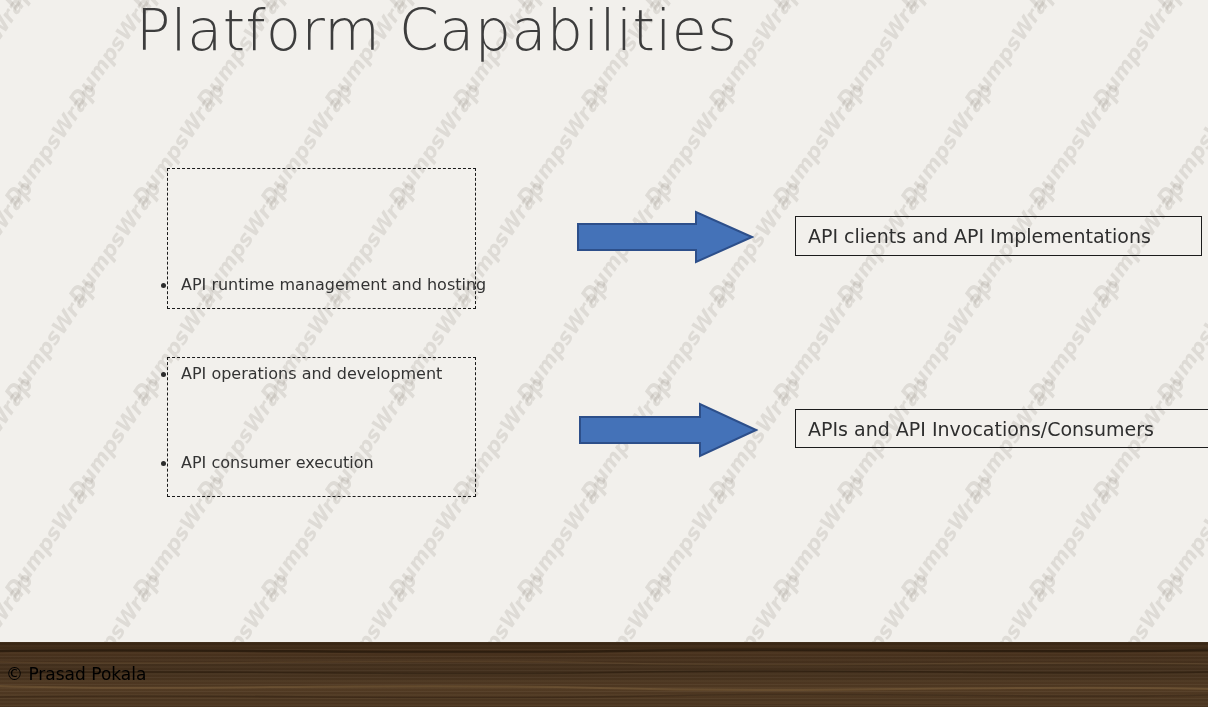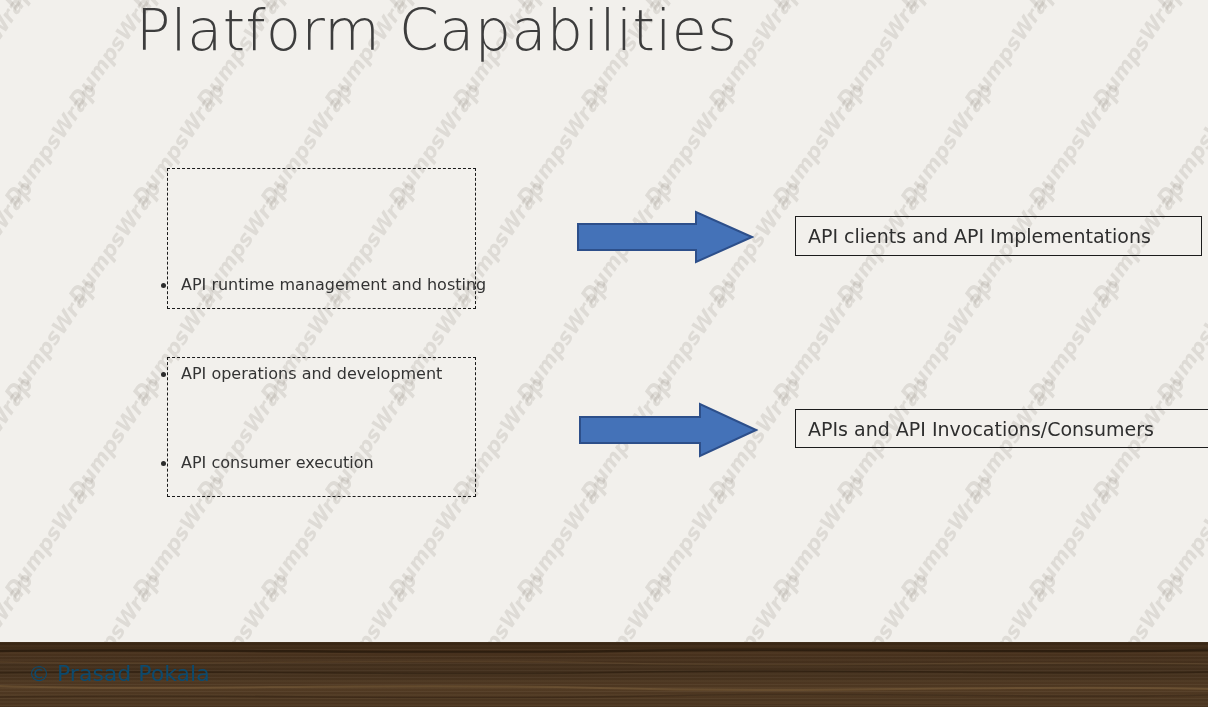--- a/index.html
+++ b/index.html
@@ -145,26 +145,26 @@
       ),
       linear-gradient(180deg, #3a2714 0%, #4a331e 18%, #43301d 45%, #543c24 72%, #4a3520 100%);
   }
   .footer-grain {
     position: absolute;
     inset: 0;
     pointer-events: none;
   }
   .footer-text {
     position: absolute;
-    left: 28px;
+    left: 6px;
     top: 664px;
     font-family: "DejaVu Sans", sans-serif;
-    font-size: 22px;
+    font-size: 17px;
     line-height: 20px;
-    color: #0c4a6e;
+    color: #000000;
     z-index: 21;
     white-space: nowrap;
   }
 </style>
 </head>
 <body>
 
 <div class="slide">
 
   <div class="watermark-layer" id="wmLayer">

